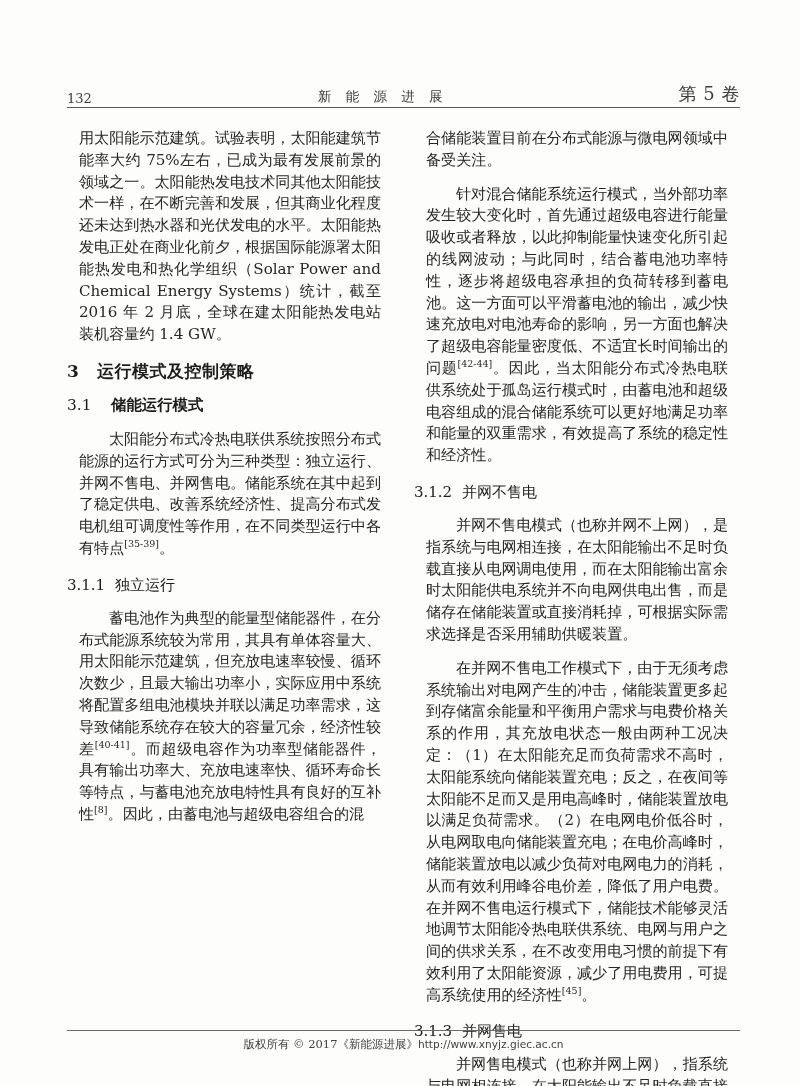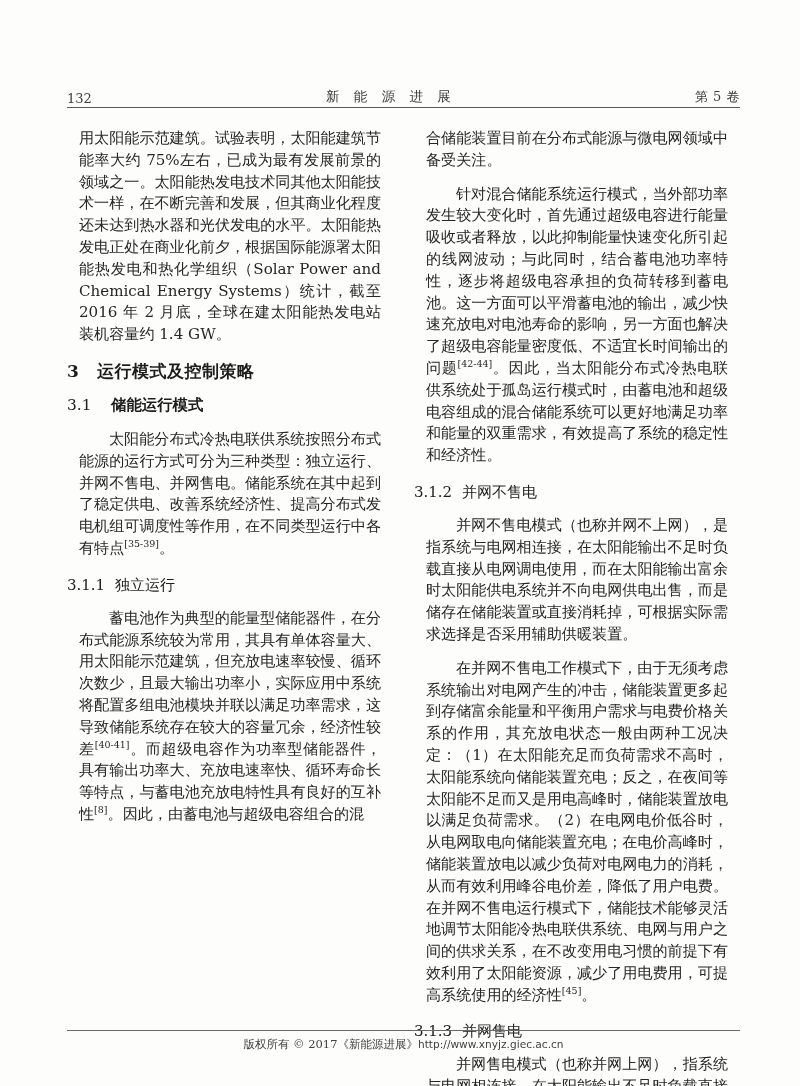--- a/index.html
+++ b/index.html
@@ -39,21 +39,21 @@
     font-size: 13px;
     color: #3d3d3d;
   }
   #running-head .journal {
     font-size: 13.5px;
     letter-spacing: 5px;
     color: #3a3a3a;
     padding-right: 5px;
   }
   #running-head .volume {
-    font-size: 13px;
+    font-size: 18px;
     color: #3d3d3d;
     letter-spacing: 0.5px;
   }
   #head-rule {
     position: absolute;
     left: 67px;
     top: 107px;
     width: 673px;
     height: 1px;
     background: #5a5a5a;

